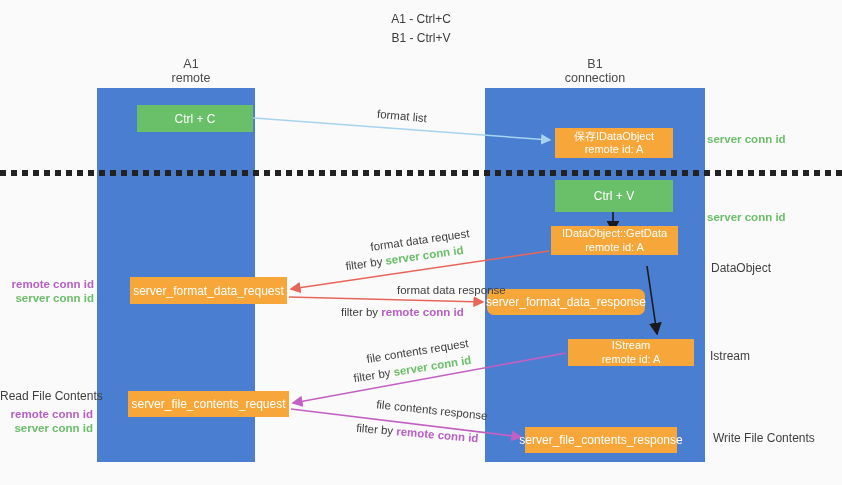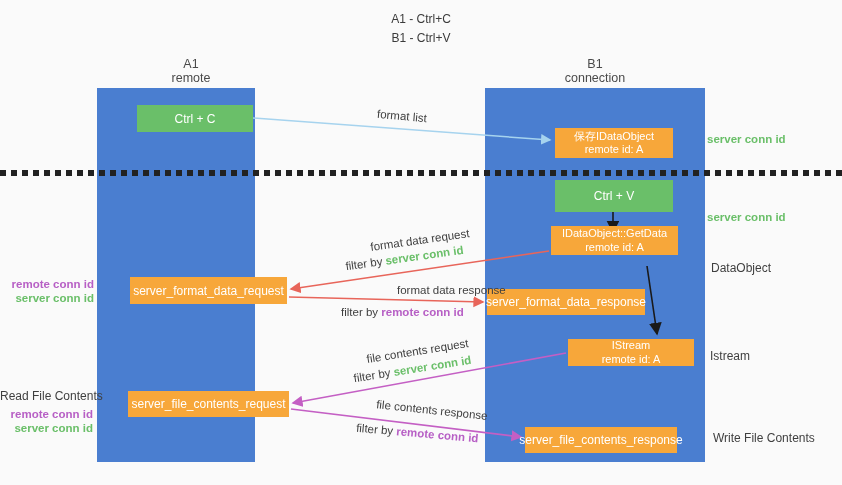--- a/index.html
+++ b/index.html
@@ -100,21 +100,21 @@
 
   <div class="abs node orange fs2" style="left:551px;top:226px;width:127px;height:29px;">
     <span>IDataObject::GetData</span>
     <span>remote id: A</span>
   </div>
 
   <div class="abs node orange fs1" style="left:130px;top:277px;width:157px;height:27px;">
     <span>server_format_data_request</span>
   </div>
 
-  <div class="abs node orange fs1" style="left:487px;top:289px;width:158px;height:26px;">
+  <div class="abs node orange fs1" style="left:487px;top:289px;width:158px;height:26px;border-radius:7px;">
     <span>server_format_data_response</span>
   </div>
 
   <div class="abs node orange fs2" style="left:568px;top:339px;width:126px;height:27px;">
     <span>IStream</span>
     <span>remote id: A</span>
   </div>
 
   <div class="abs node orange fs1" style="left:128px;top:391px;width:161px;height:26px;">
     <span>server_file_contents_request</span>

